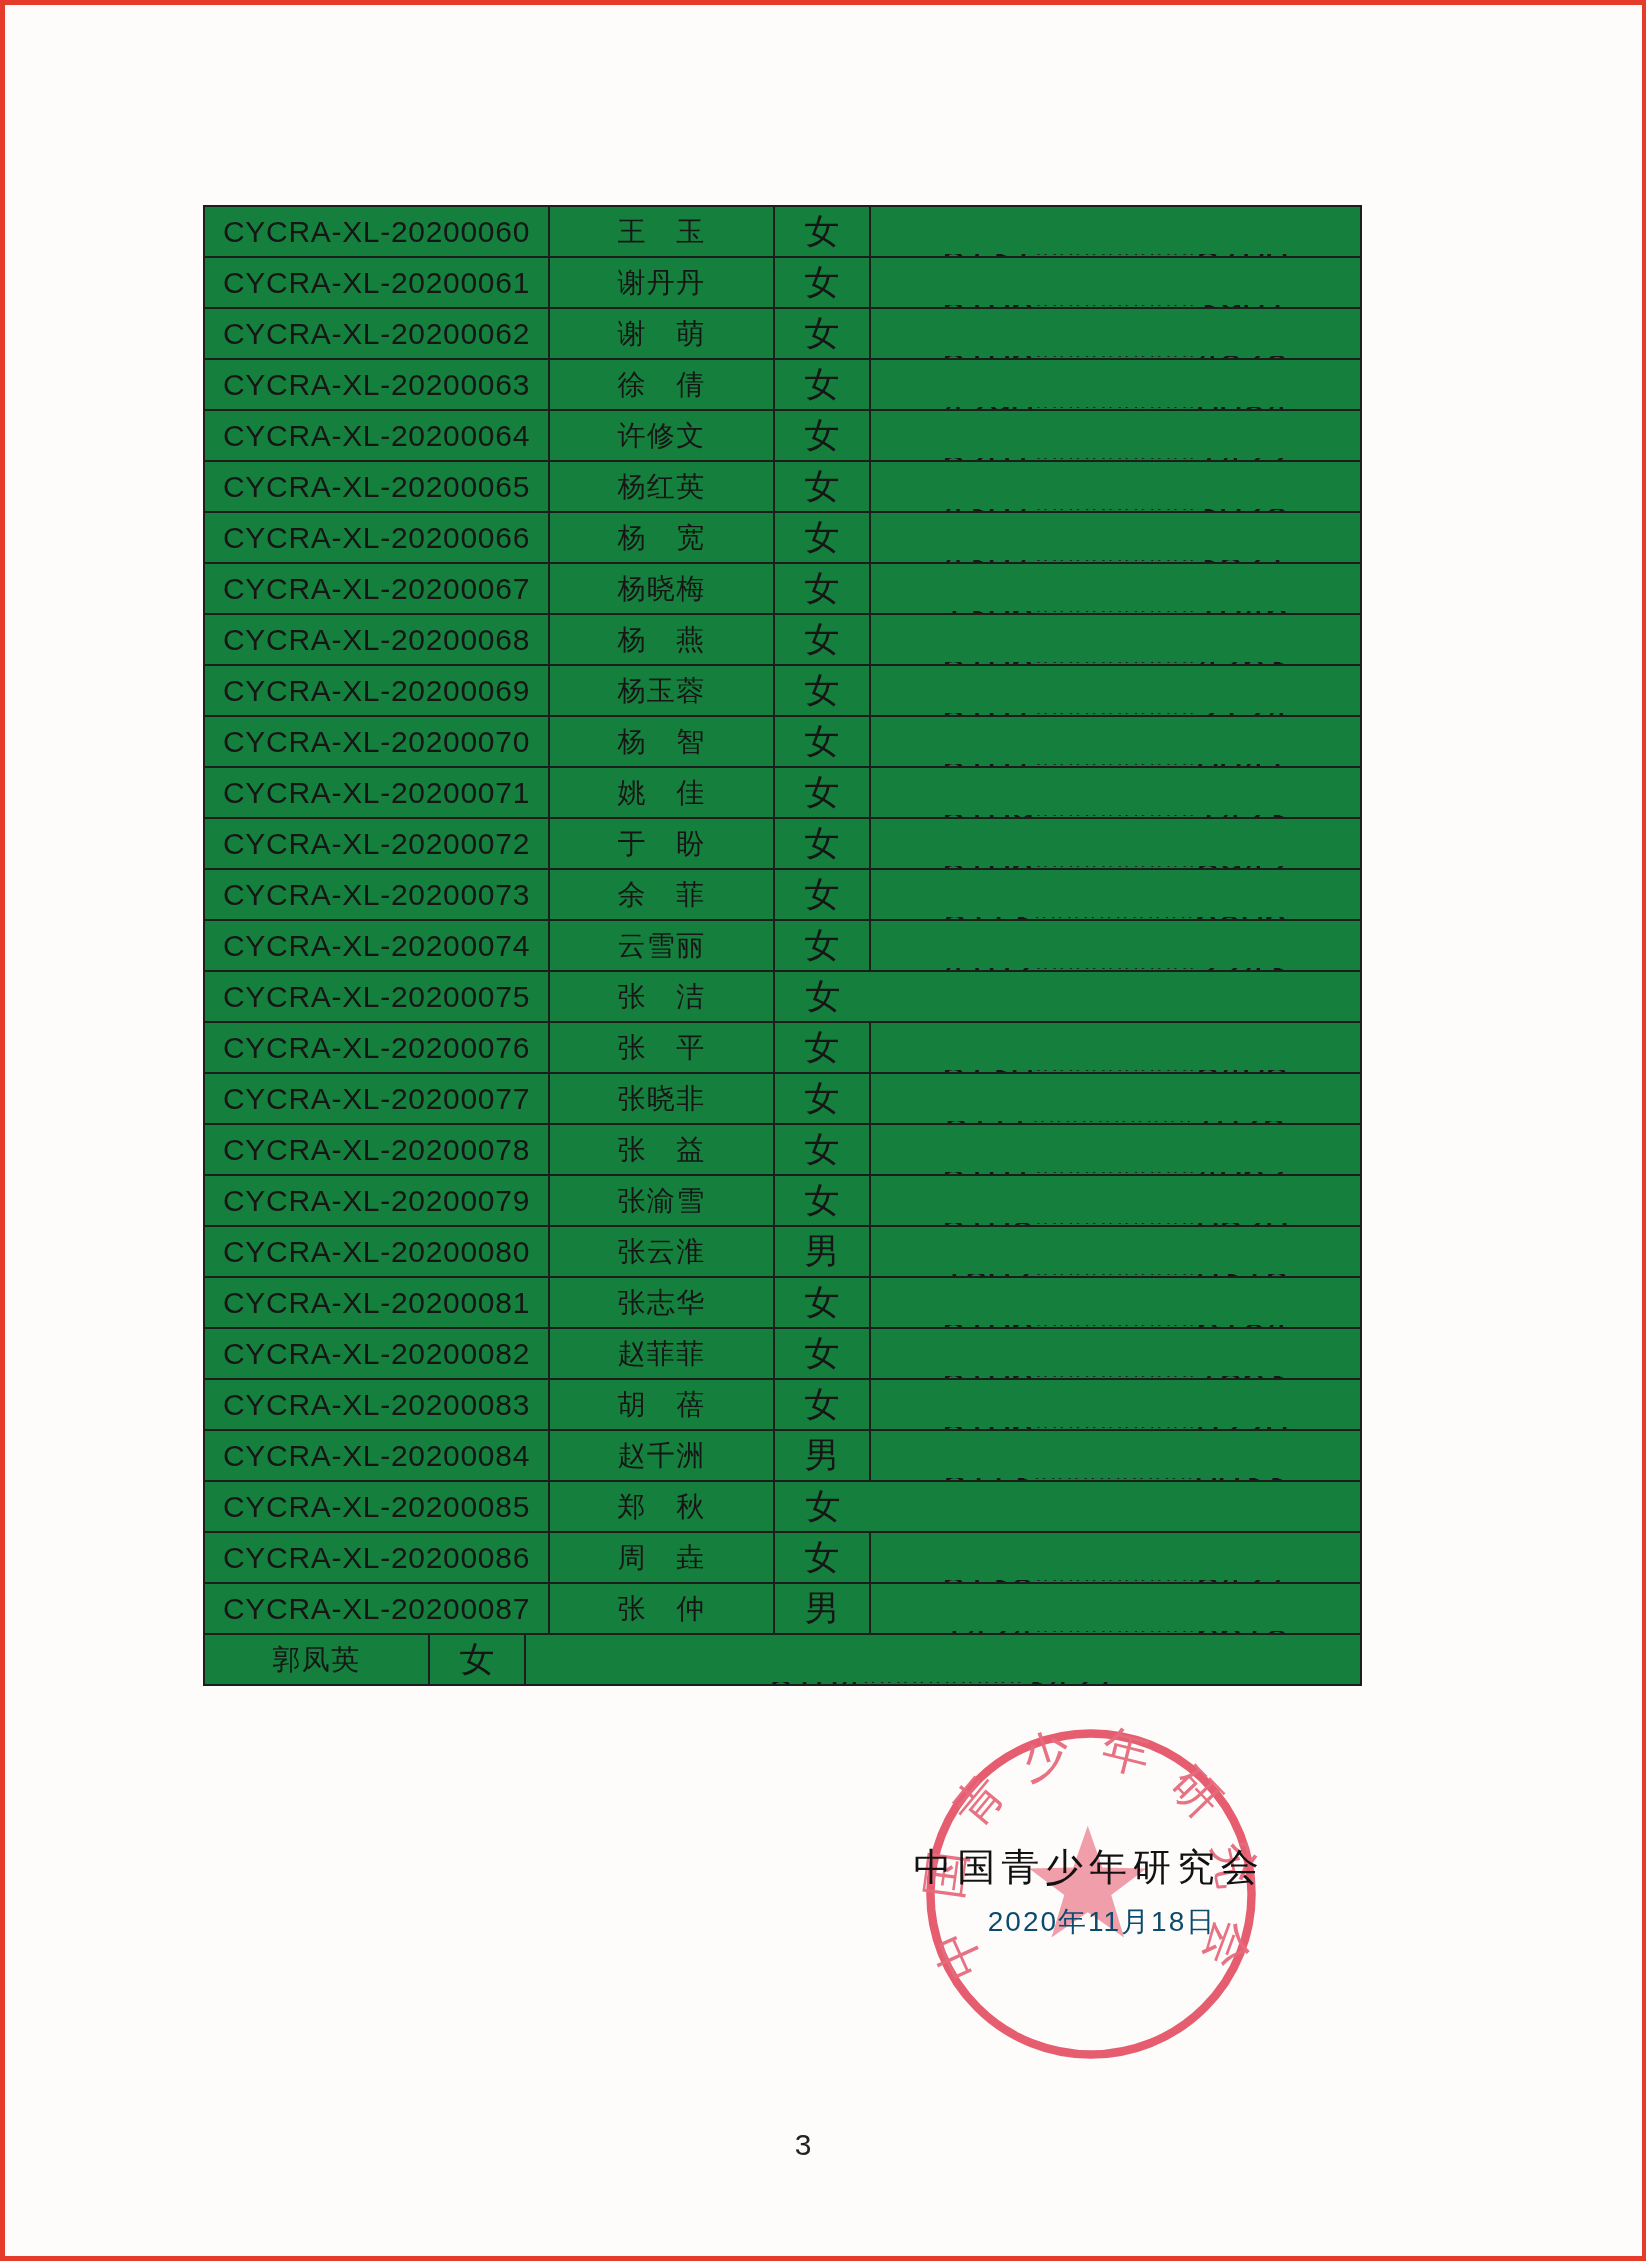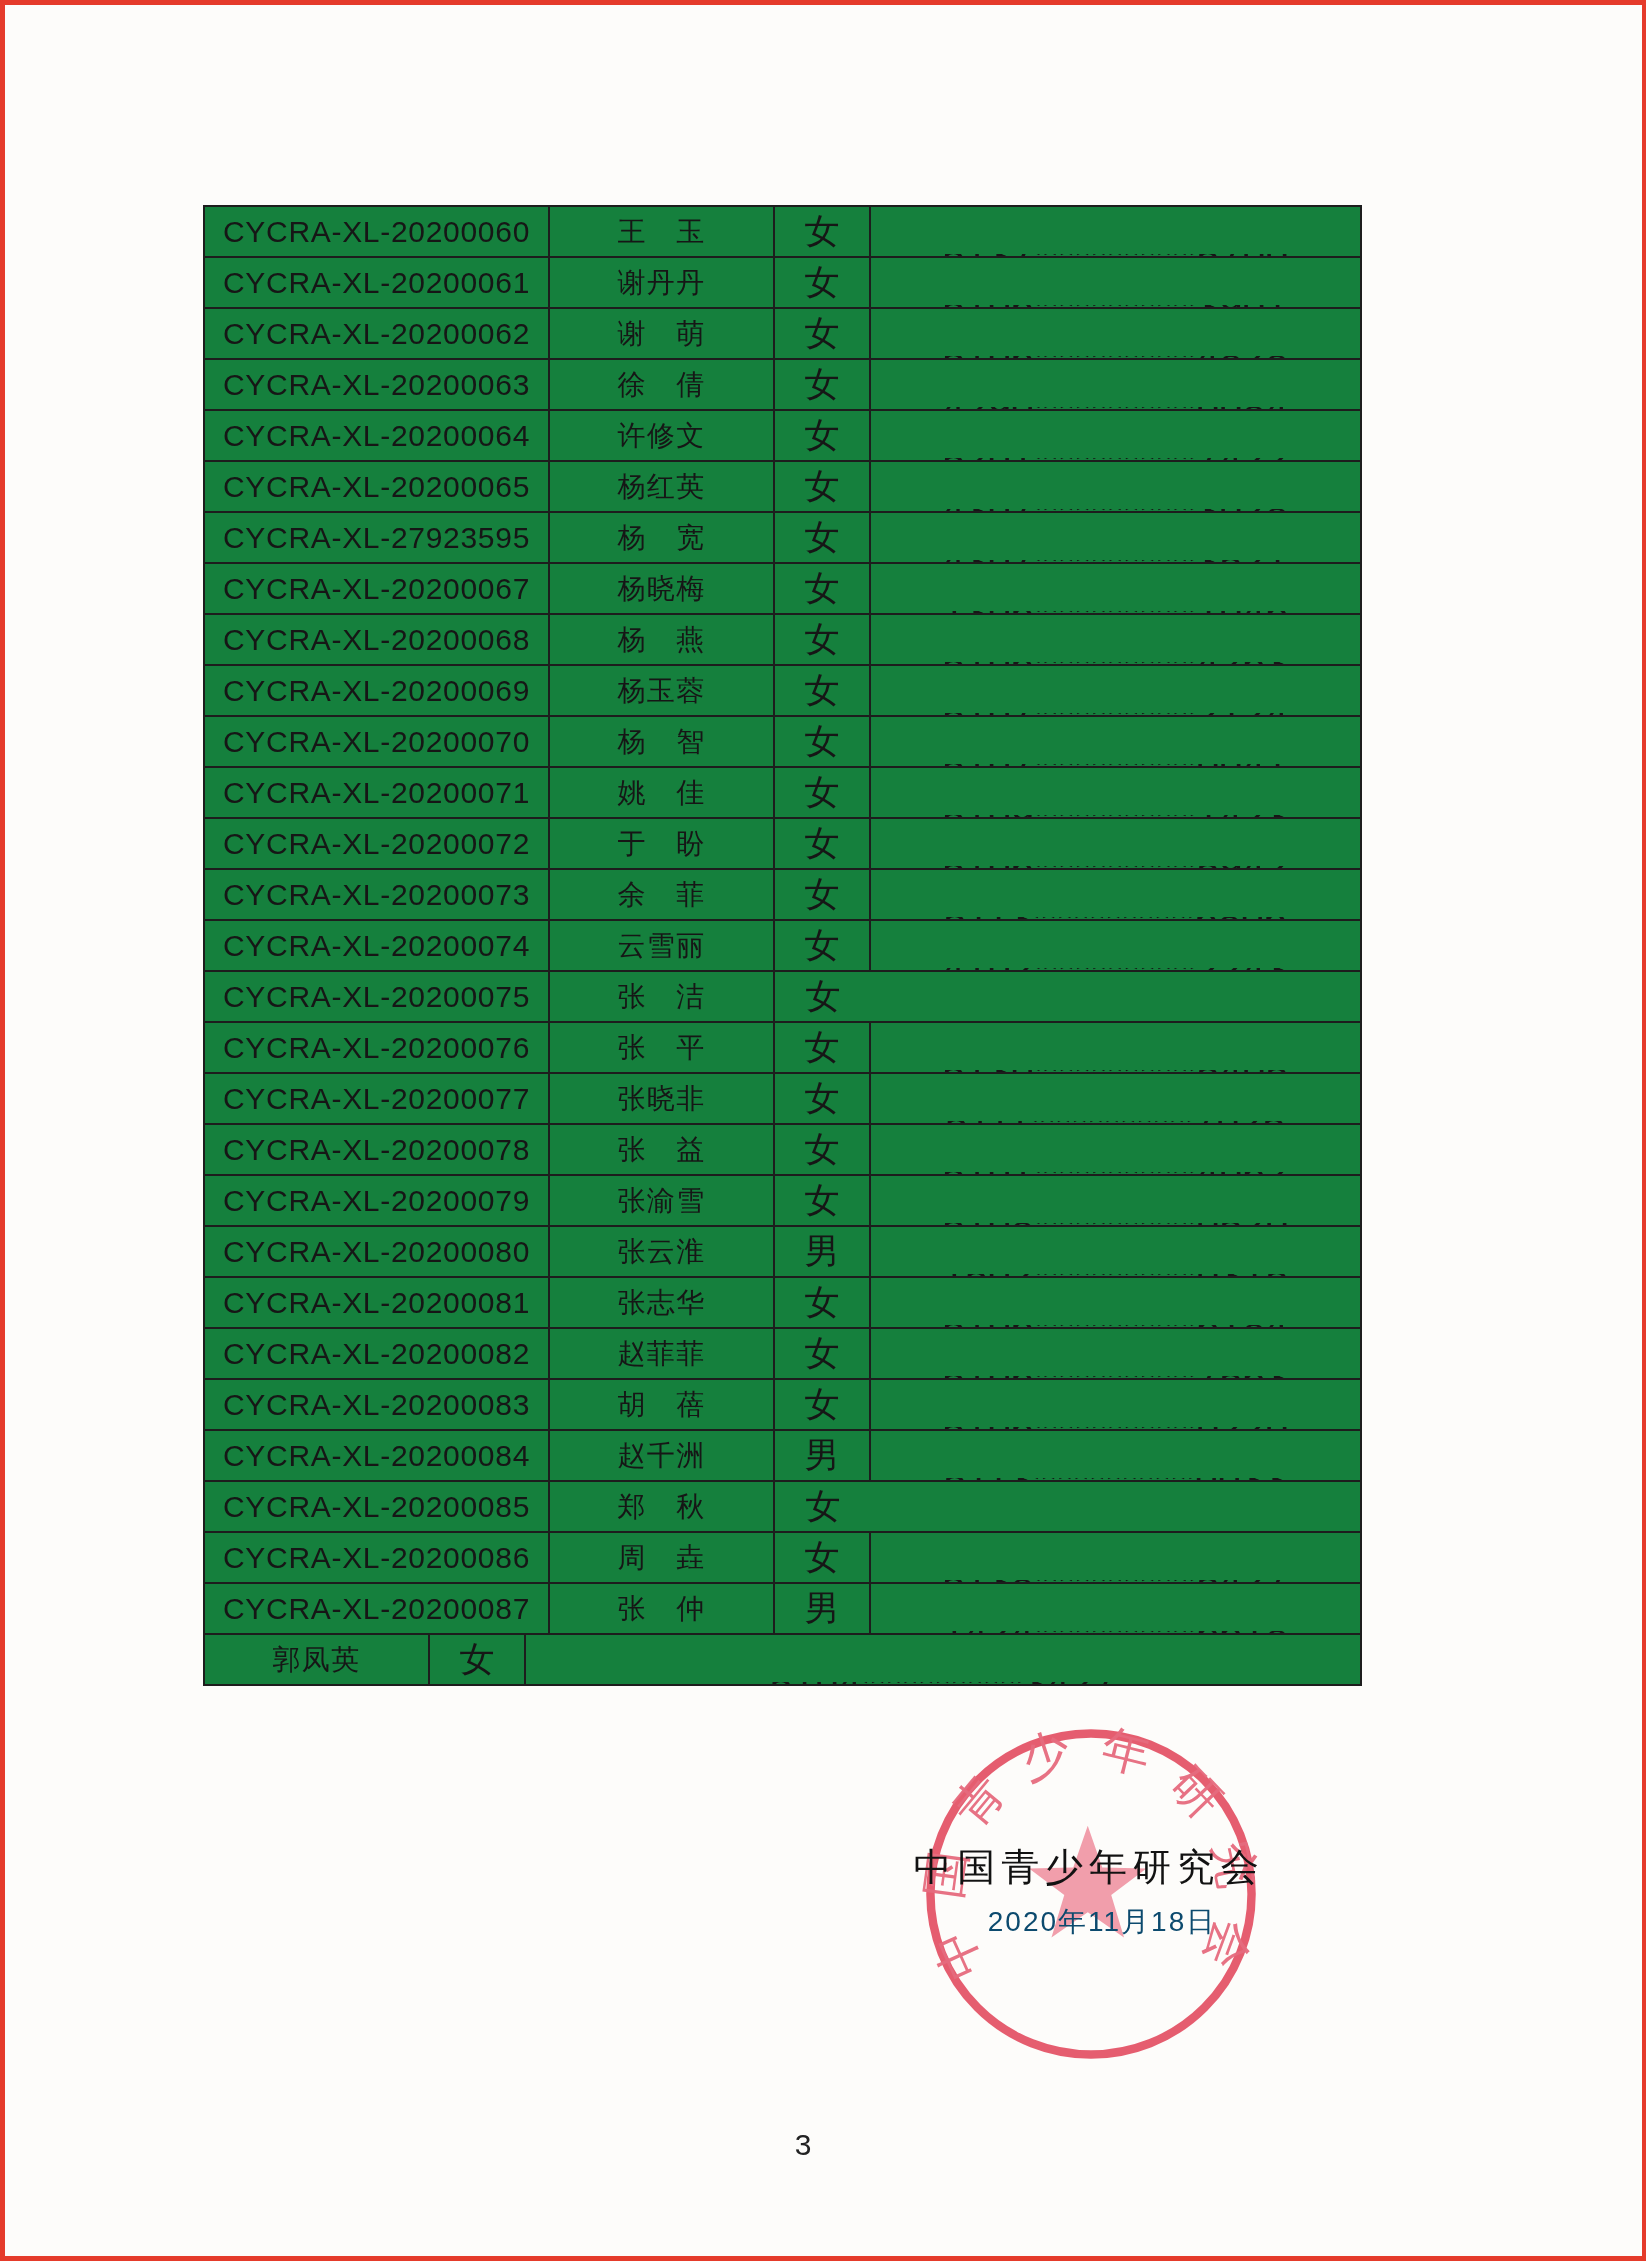--- a/index.html
+++ b/index.html
@@ -92,21 +92,21 @@
     </div>
 
     <div class="row">
       <div class="cell c-id">CYCRA-XL-20200065</div>
       <div class="cell c-name">杨红英</div>
       <div class="cell c-gender">女</div>
       <div class="cell c-num">4307**********3028</div>
     </div>
 
     <div class="row">
-      <div class="cell c-id">CYCRA-XL-27923595</div>
+      <div class="cell c-id">CYCRA-XL-20200066</div>
       <div class="cell c-name">杨　宽</div>
       <div class="cell c-gender">女</div>
       <div class="cell c-num">4307**********3521</div>
     </div>
 
     <div class="row">
       <div class="cell c-id">CYCRA-XL-20200067</div>
       <div class="cell c-name">杨晓梅</div>
       <div class="cell c-gender">女</div>
       <div class="cell c-num">1306**********1046</div>

